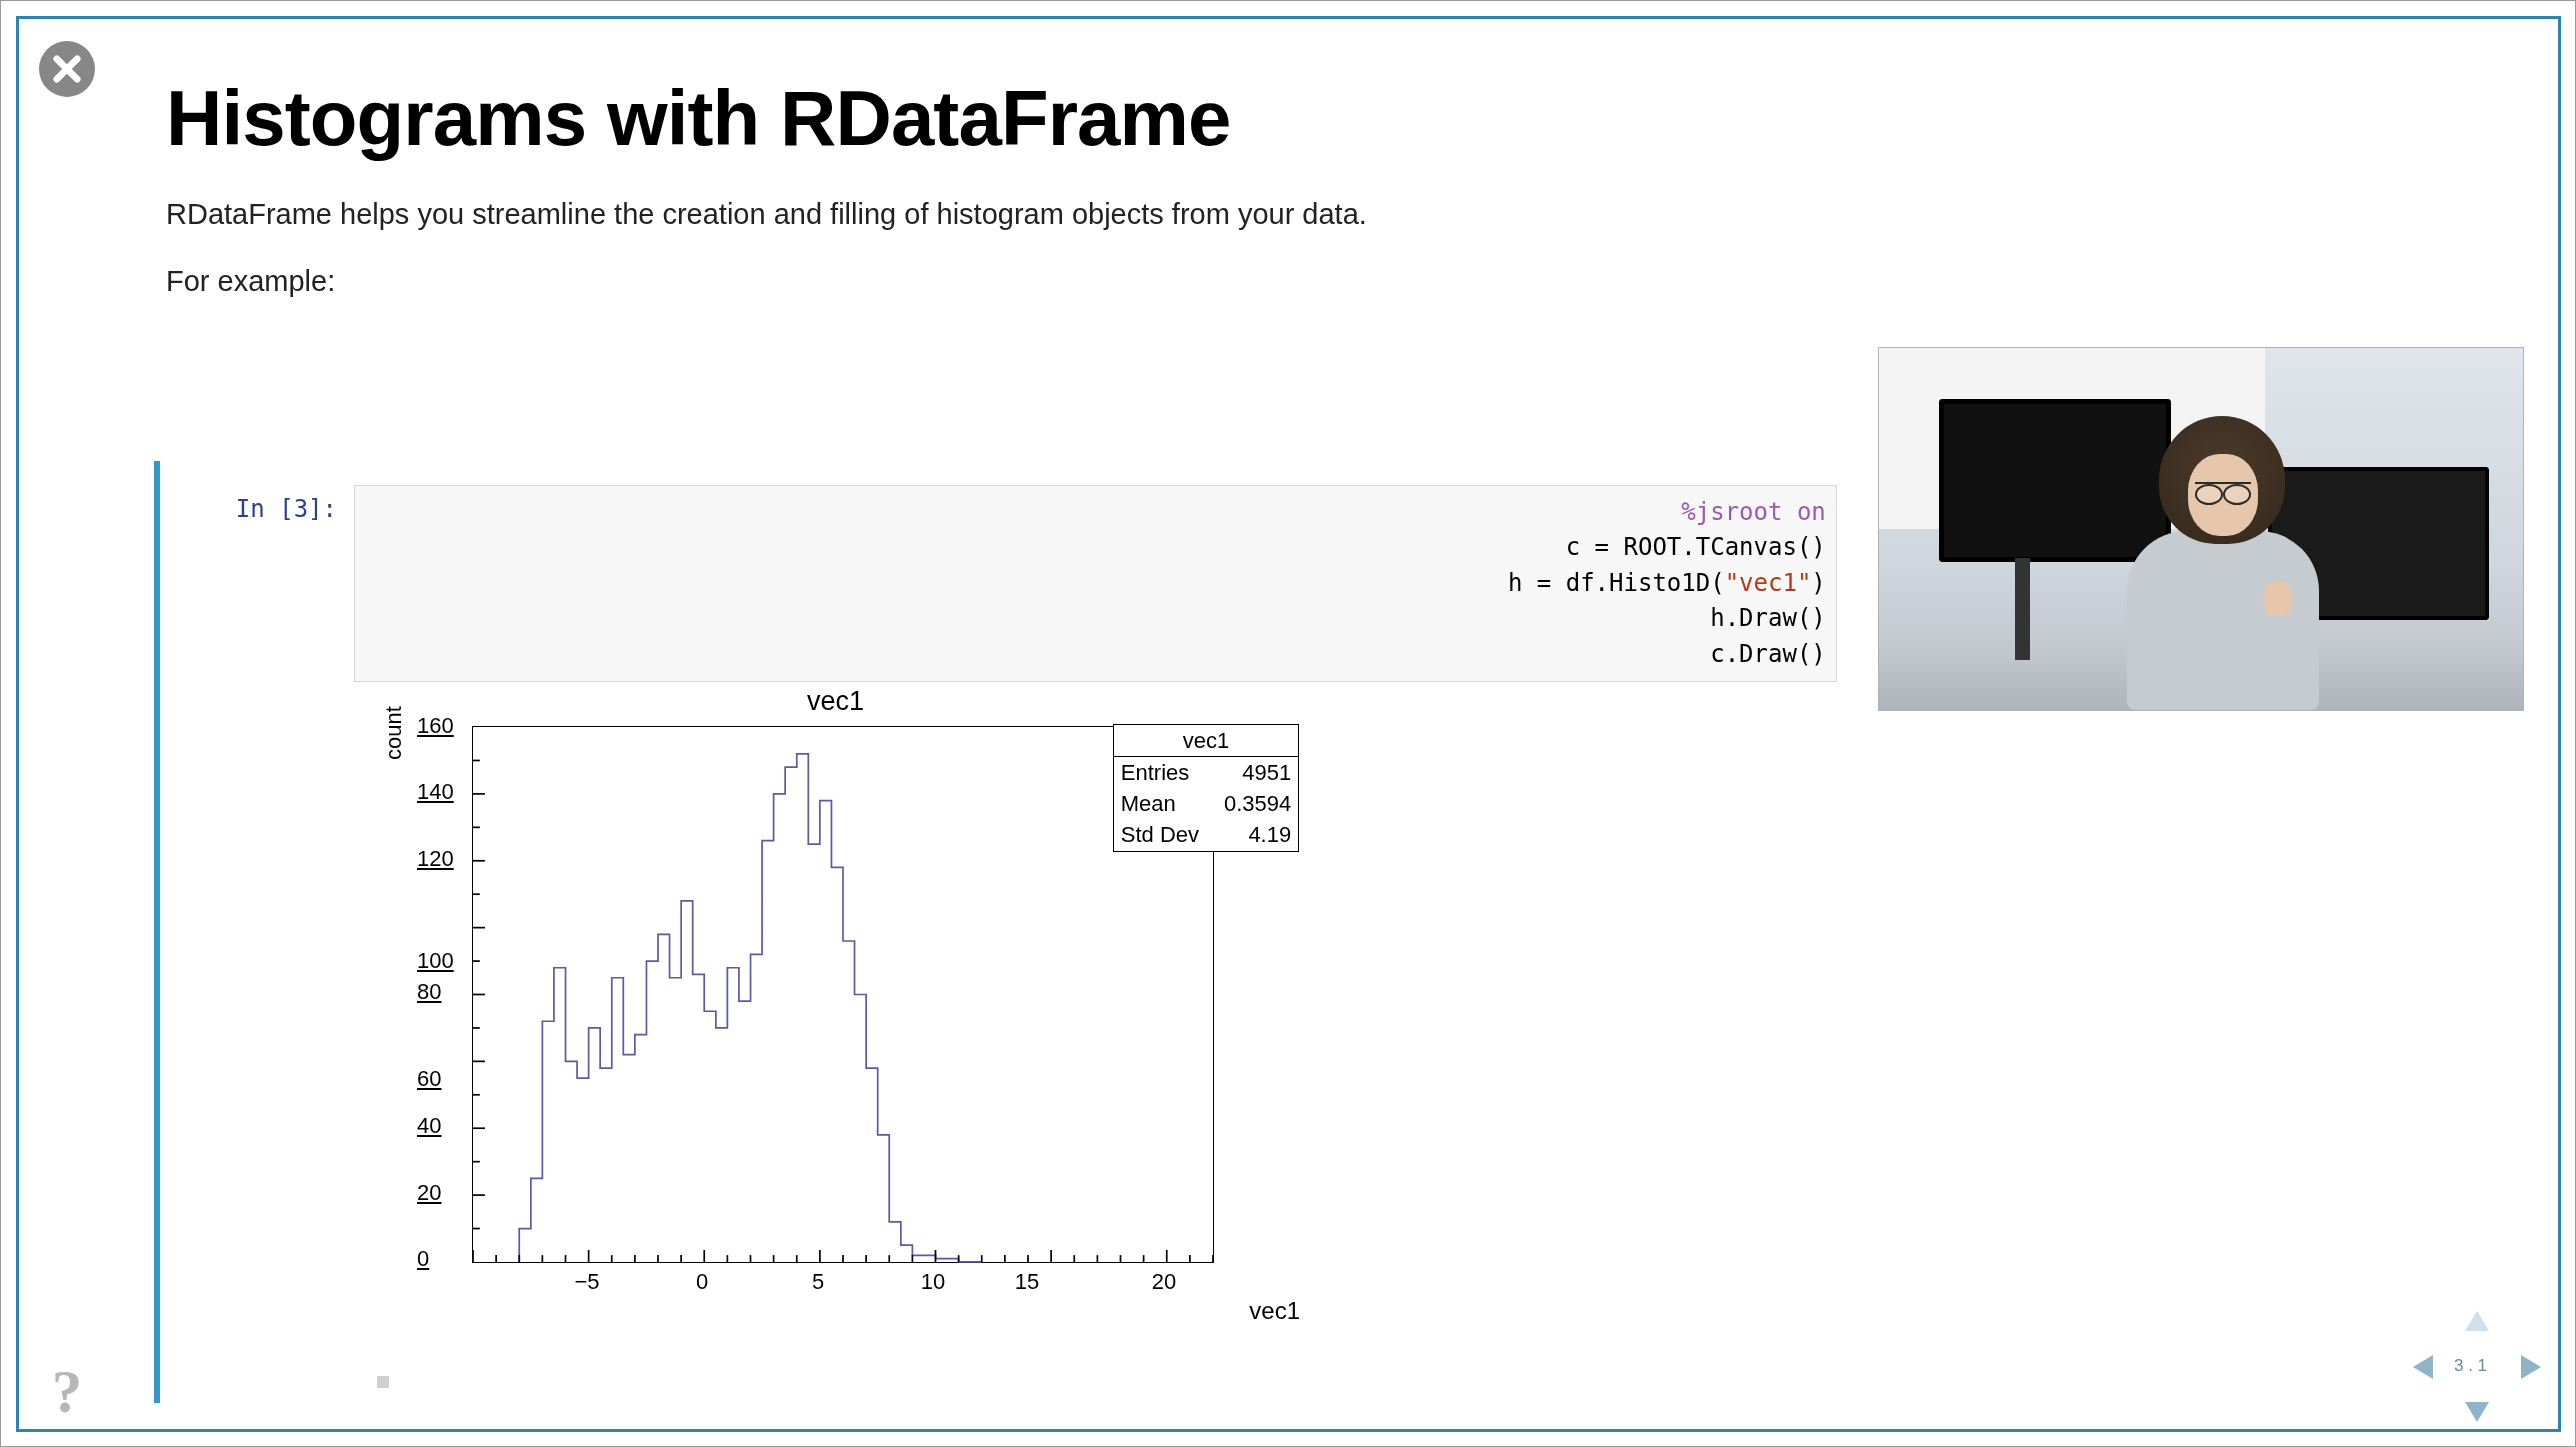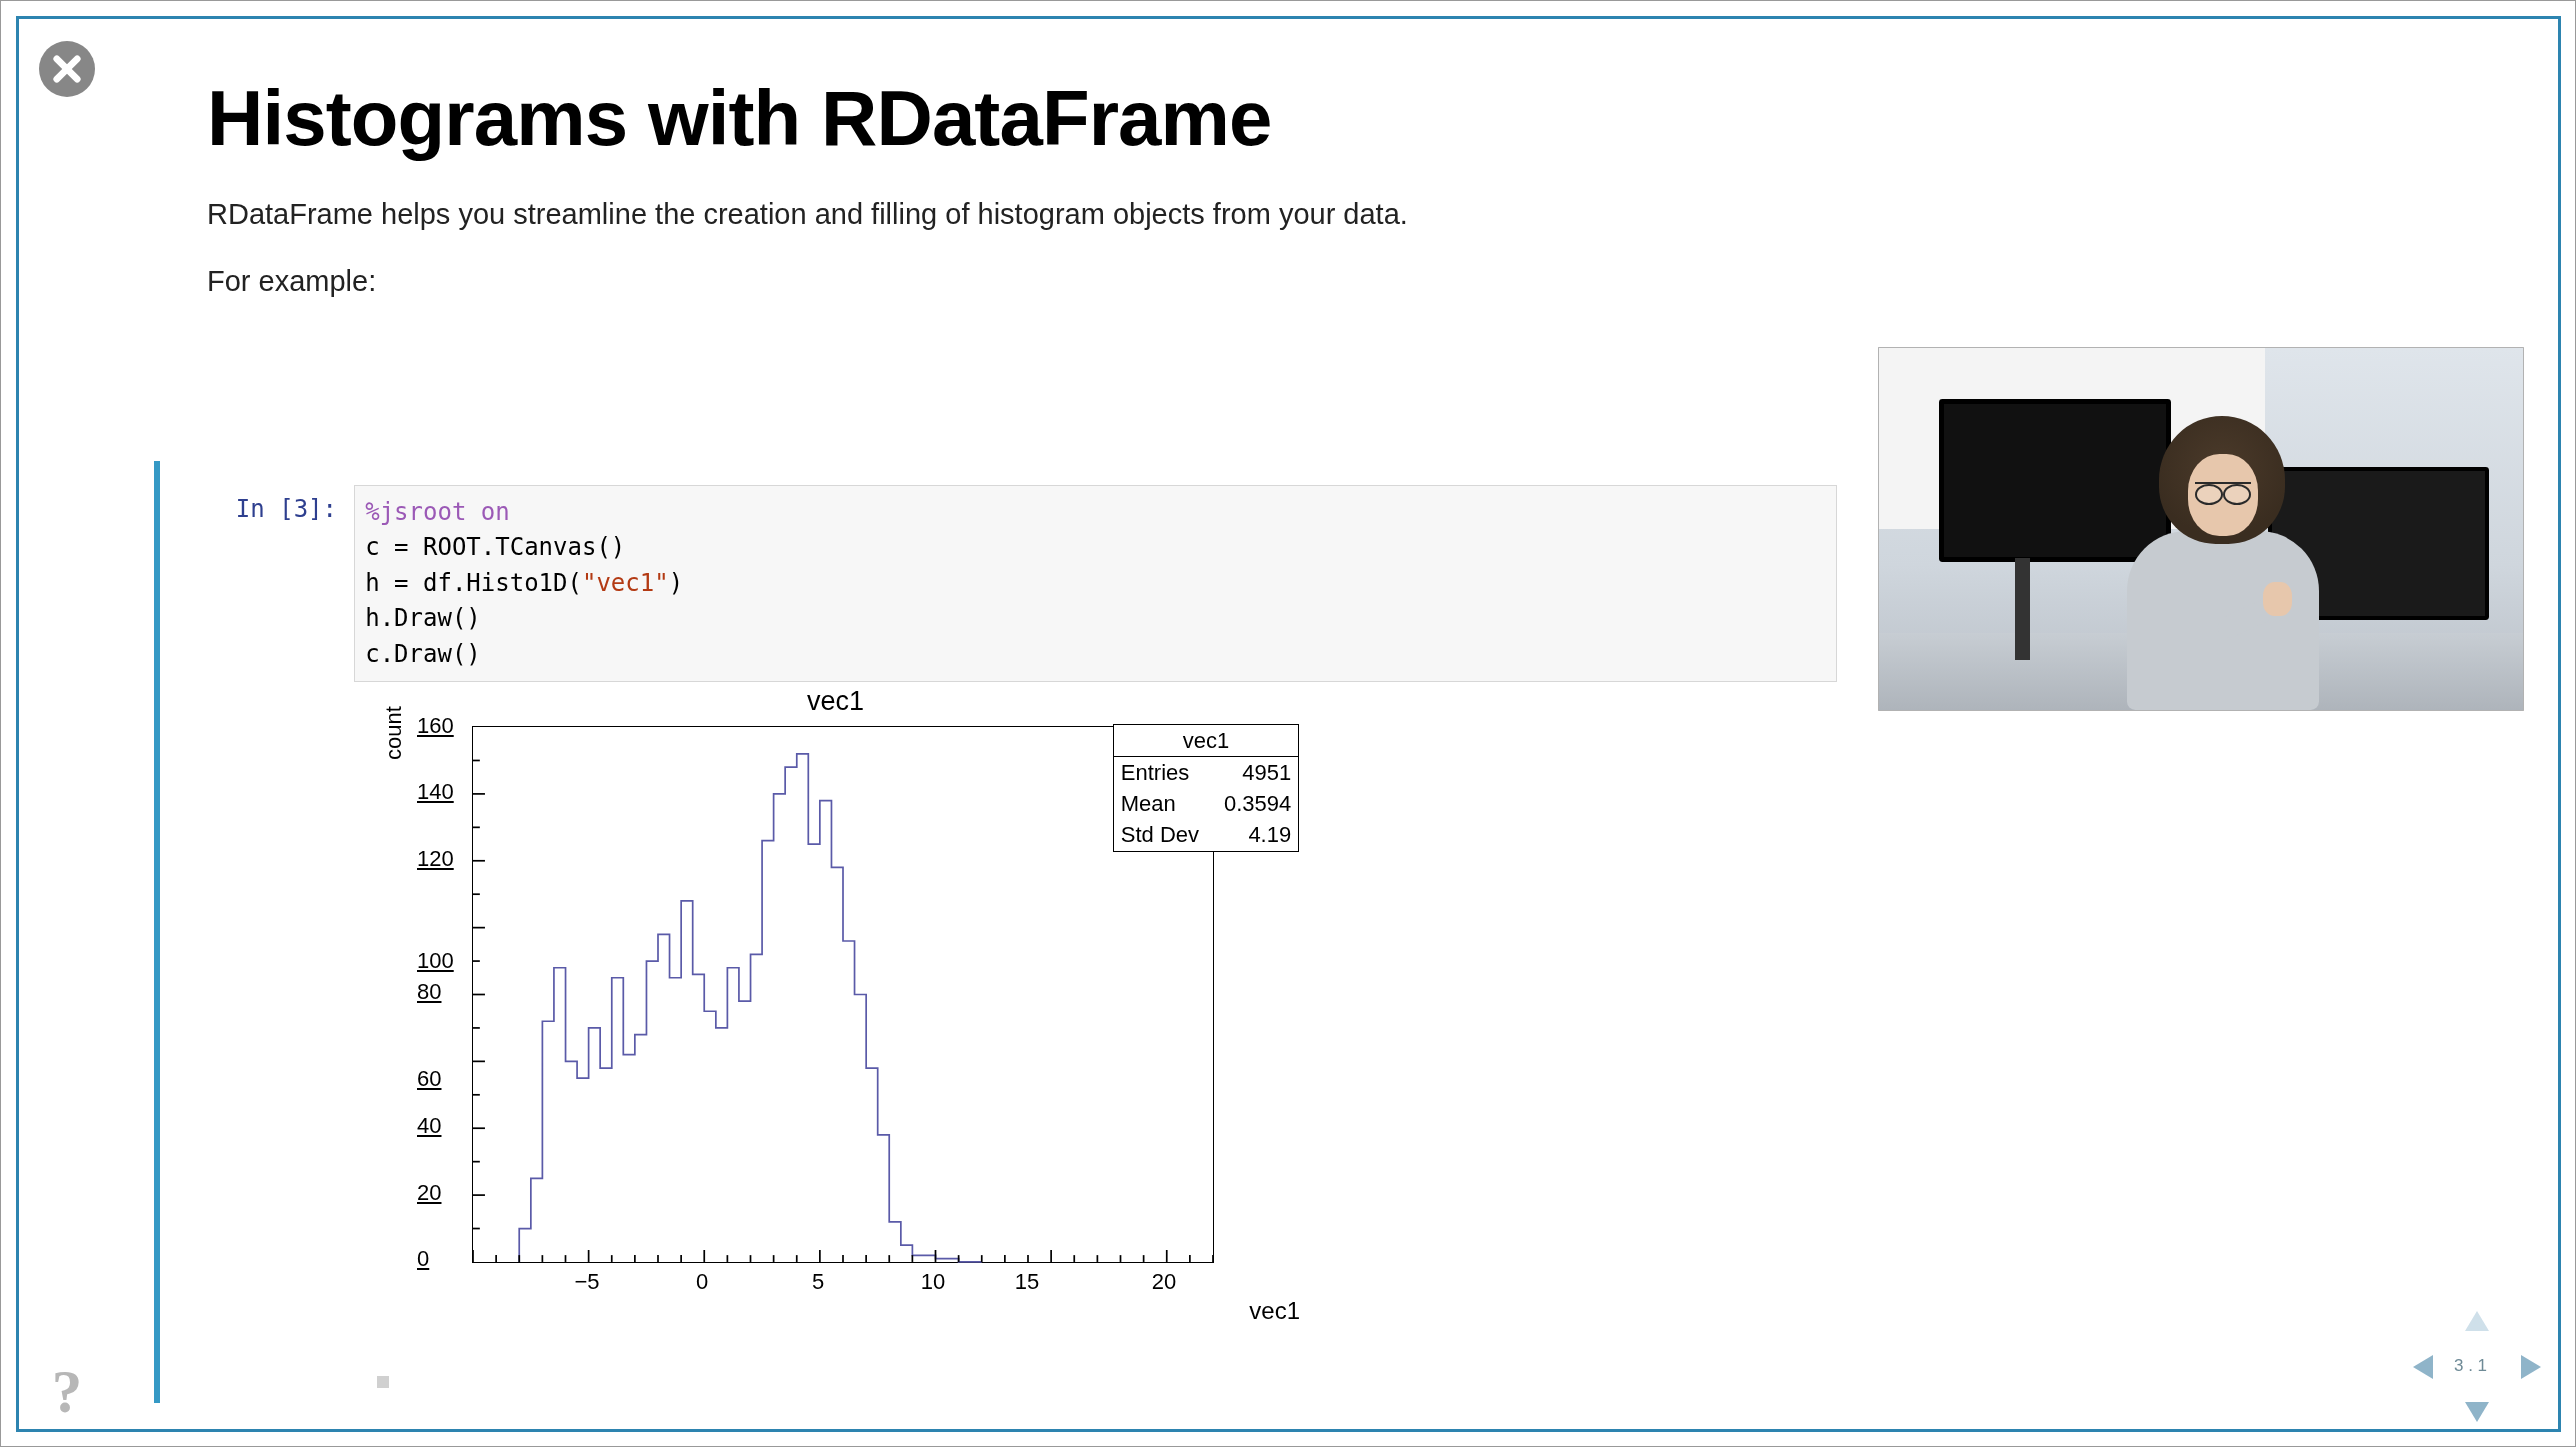--- a/index.html
+++ b/index.html
@@ -61,21 +61,20 @@
     align-items: center;
     justify-content: center;
   }
 
   .content {
     position: absolute;
     left: 153px;
     top: 72px;
     right: 51px;
     bottom: 17px;
-    padding-left: 41px;
   }
 
   .title {
     font-size: 78px;
     font-weight: 700;
     font-family: "Arial Narrow", Arial, sans-serif;
     letter-spacing: -0.9px;
     margin: 0 0 34px 12px;
     color: #000;
   }
@@ -124,20 +123,21 @@
   .code-body {
     flex: 0 0 1483px;
     background: #f7f7f7;
     border: 0.9px solid #d7d7d7;
     padding: 8.5px 10.2px;
     font-family: Menlo, Consolas, monospace;
     font-size: 24px;
     line-height: 1.48;
     white-space: pre;
     box-sizing: border-box;
+    text-align: right;
   }
   .code-body .magic { color: #9b59b6; }
   .code-body .str { color: #b33a13; }
 
   .chart {
     position: absolute;
     left: 205px;
     top: 222px;
     width: 929px;
     height: 665px;

